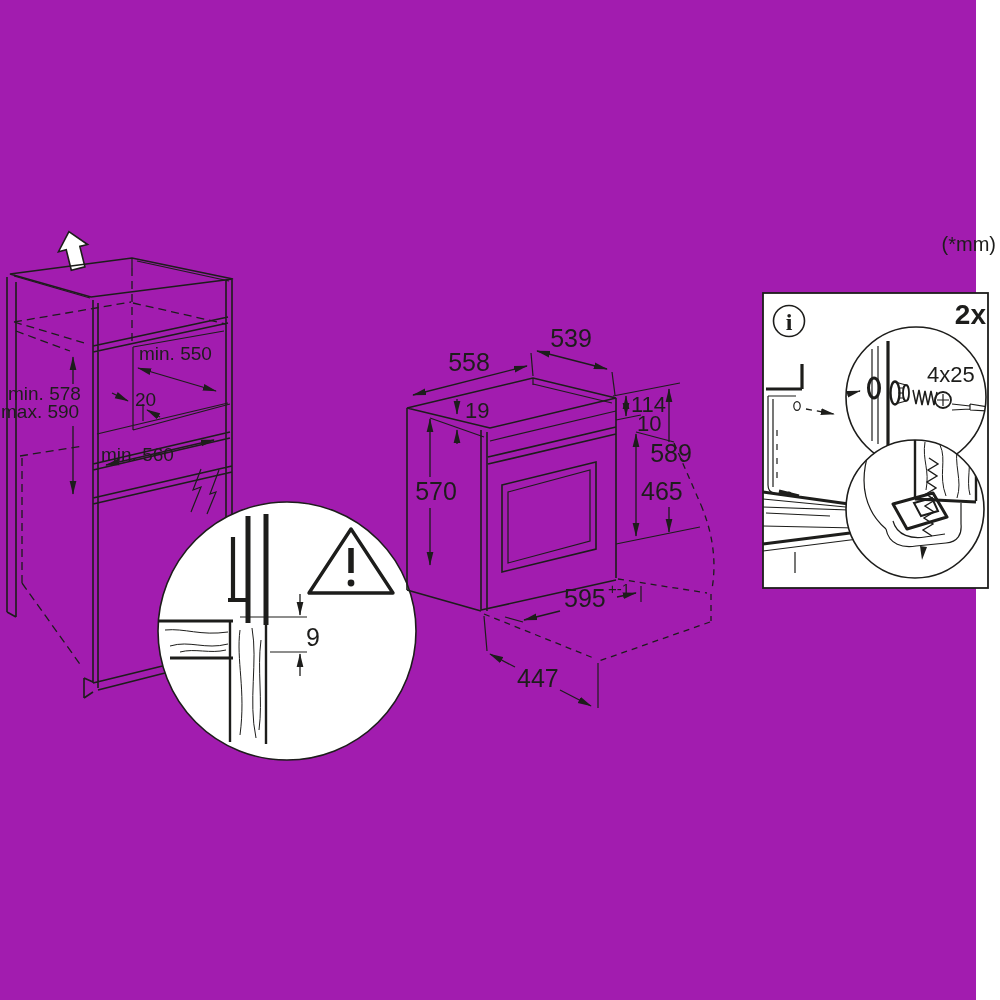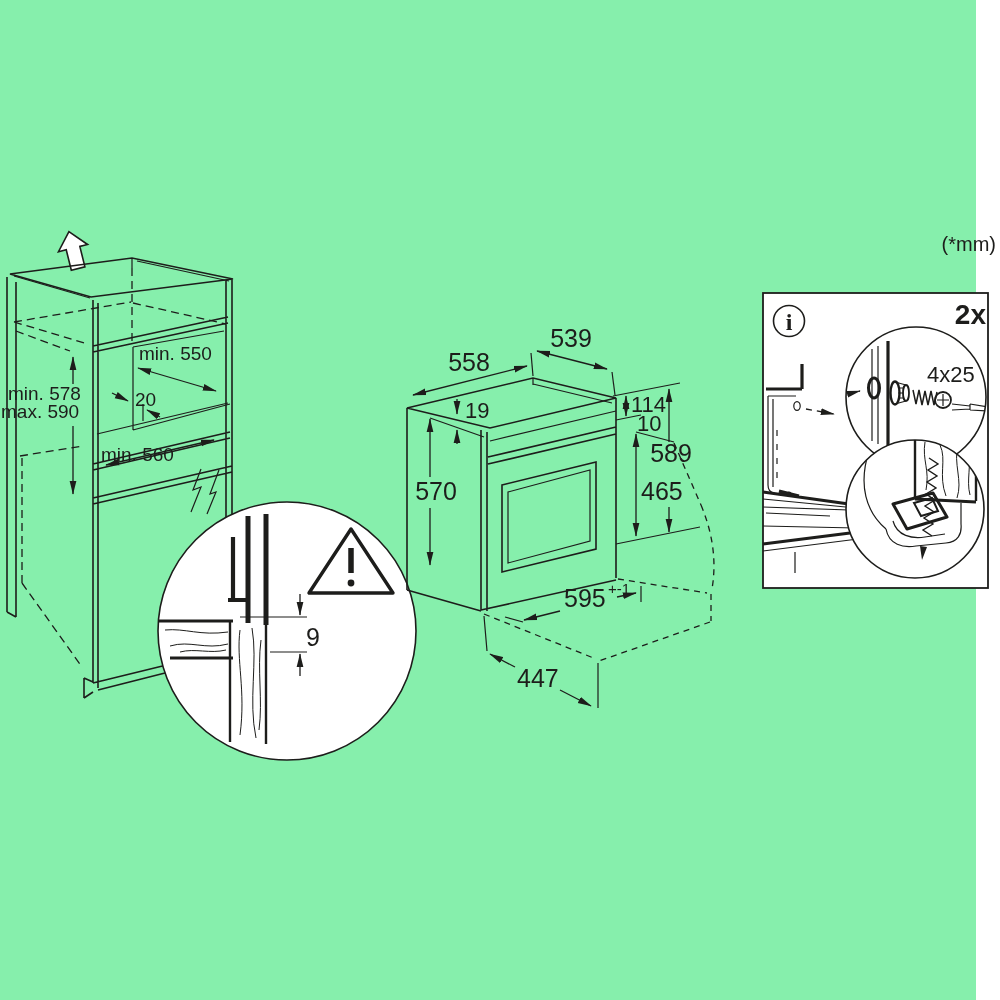--- a/index.html
+++ b/index.html
@@ -1,16 +1,16 @@
 <!DOCTYPE html>
 <html><head>
 <meta charset="utf-8">
 <style>
   html,body{margin:0;padding:0;background:#fff;}
-  #stage{width:976px;height:1000px;position:relative;background:#86efac;}
+  #stage{width:976px;height:1000px;position:relative;background:#a21caf;}
   svg{display:block;}
   .t{font-family:"Liberation Sans",sans-serif;fill:#1d1d1b;}
   .f19{font-size:19px;}
   .f20{font-size:20px;}
   .f22{font-size:22px;}
   .f25{font-size:25px;}
   .f15{font-size:15px;}
   .f28b{font-size:28px;font-weight:bold;}
   .serif{font-family:"Liberation Serif",serif;font-weight:bold;font-size:24px;}
   .ln{stroke:#1d1d1b;fill:none;stroke-width:1.6;}

